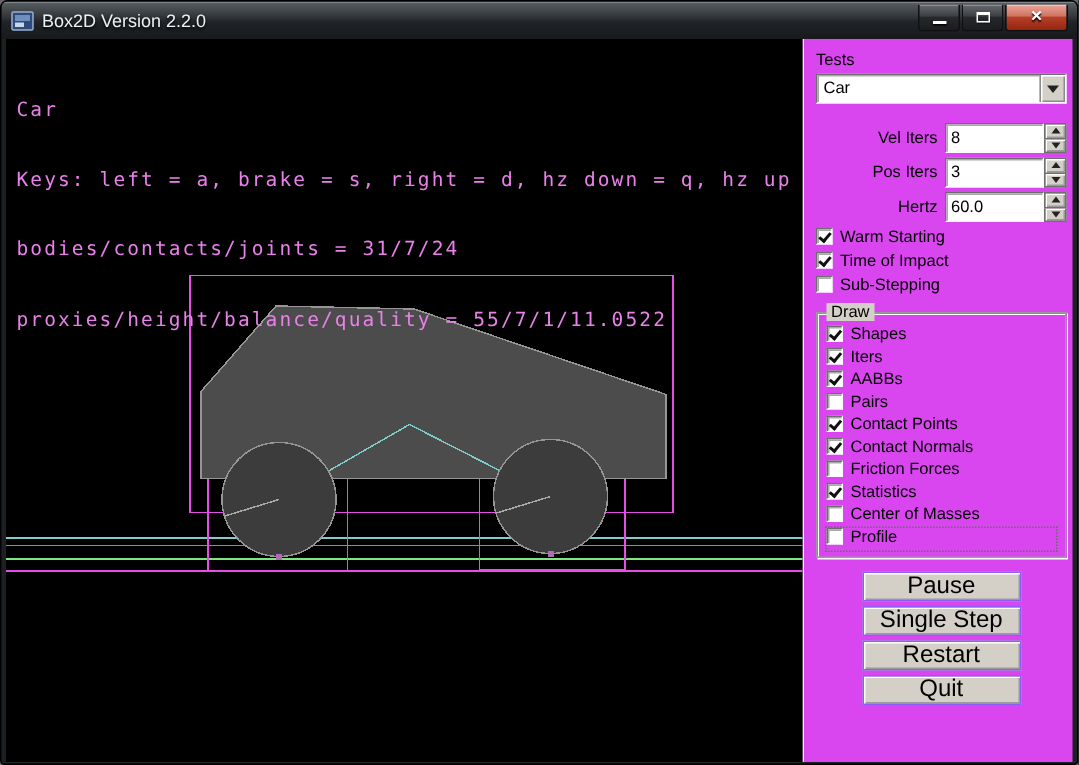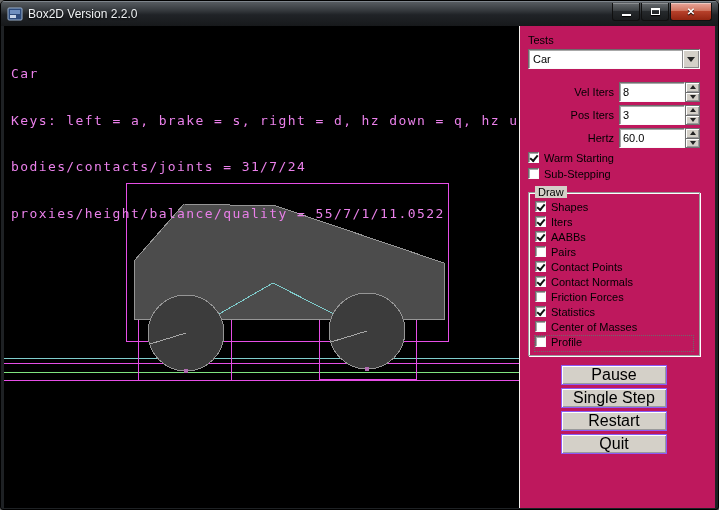--- a/index.html
+++ b/index.html
@@ -61,22 +61,22 @@
   }
   .aabb{fill:none;stroke:var(--aabb,#e64ee6);stroke-width:1;}
   .joint{fill:none;stroke:var(--joint,#7fcccc);stroke-width:1;}
   .ground{stroke:var(--ground,#7fe57f);stroke-width:1;}
   .body-shape{fill:#4c4c4c;stroke:#969696;stroke-width:1;}
   .wheel{fill:#3c3c3c;}
   .radius-line{stroke:#a8a8a8;stroke-width:1;}
   .contact-point{fill:#b06cb0;}
   
   .sidebar{
-    width:196px;background:#be185d;border-left:1px solid #f2f0ec;
-    padding:8px 15px 4px 8px;font-size:11px;color:#000;
+    width:180px;background:#d946ef;border-left:1px solid #f2f0ec;
+    padding:8px 4px 4px 8px;font-size:11px;color:#000;
   }
   .side-label{margin-bottom:3px;}
   .combo{
     height:20px;display:flex;background:#fff;
     border:1px solid;border-color:#6d6d6d #fafafa #fafafa #6d6d6d;
     box-shadow:inset 1px 1px 0 #a8a8a8;
     margin-bottom:13px;cursor:default;
   }
   .combo-value{flex:1;padding:3px 4px 0 4px;font-size:11px;}
   .combo-arrow{
@@ -243,20 +243,24 @@
             </div>
         </div>
       </div>
 
       <div class="sim-checks">
         <div class="cb-row">
           <span class="cb checked"></span>
           <span>Warm Starting</span>
         </div>
         <div class="cb-row">
+          <span class="cb checked"></span>
+          <span>Time of Impact</span>
+        </div>
+        <div class="cb-row">
           <span class="cb"></span>
           <span>Sub-Stepping</span>
         </div>
       </div>
 
       <div class="group">
         <span class="group-title">Draw</span>
 
         <div class="cb-row small">
           <span class="cb checked"></span>

